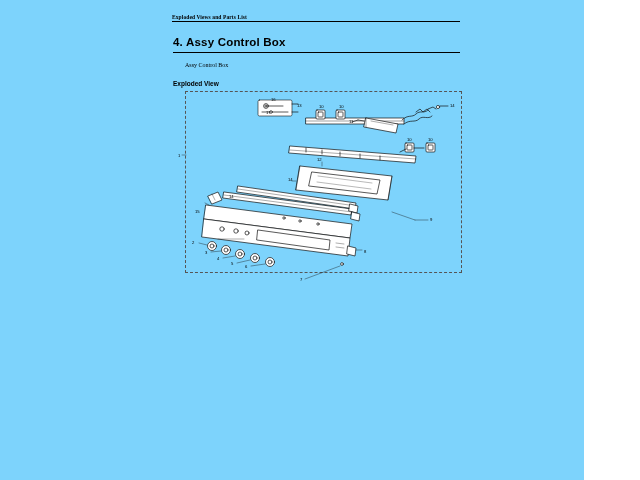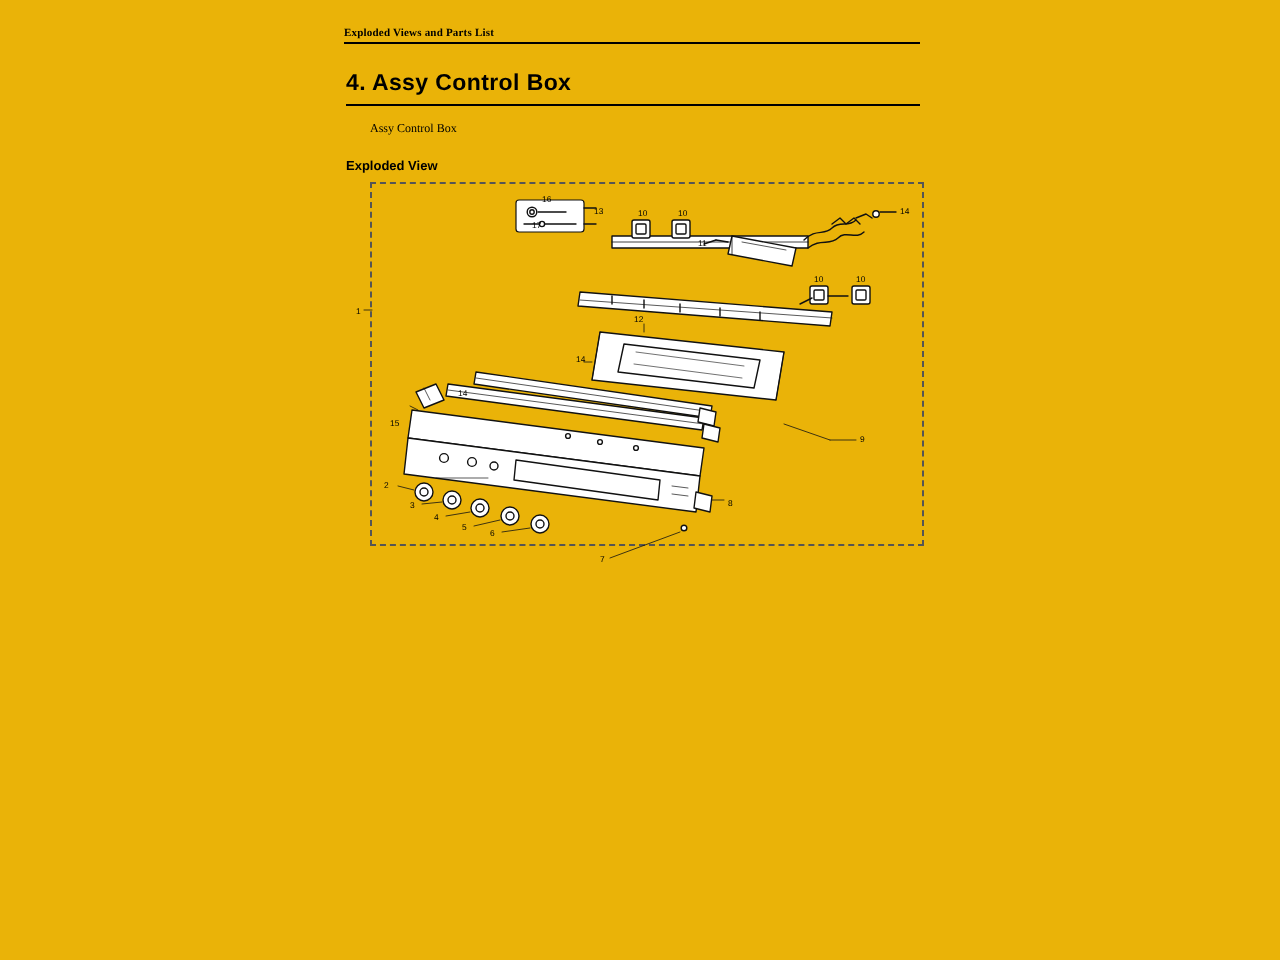--- a/index.html
+++ b/index.html
@@ -9,23 +9,23 @@
   }
   body {
     width: 640px;
     height: 480px;
     font-family: "Liberation Serif", serif;
     color: #000000;
     overflow: hidden;
   }
   .page {
     position: relative;
-    width: 640px;
+    width: 584px;
     height: 480px;
-    background: #eab308;
+    background: #7dd3fc;
   }
   .header-line {
     position: absolute;
     left: 172px;
     top: 14px;
     width: 288px;
     font-family: "Liberation Serif", serif;
     font-size: 5.5px;
     font-weight: bold;
     color: #000;

